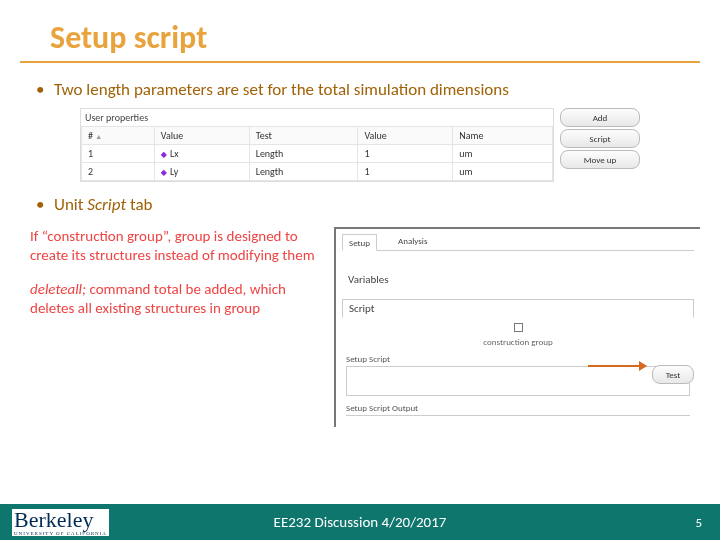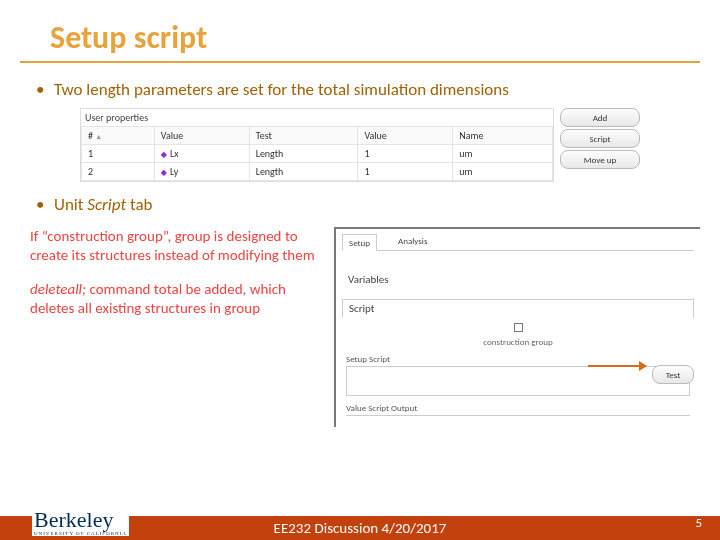--- a/index.html
+++ b/index.html
@@ -152,38 +152,38 @@
     top: 136px;
     width: 42px;
   }
   .outputlabel { font-size: 9px; color: #555; margin: 6px 10px 0 10px; }
   .outputbox { margin: 2px 10px 0 10px; height: 12px; border-top: 1px solid #ccc; }
   .footer {
     position: absolute;
     bottom: 0;
     left: 0;
     right: 0;
-    height: 24px;
-    background: #c2410c;
+    height: 36px;
+    background: #0f766e;
     color: #fff;
     display: flex;
     align-items: center;
     justify-content: center;
     font-size: 15px;
   }
   .pagenum {
     position: absolute;
     right: 18px;
     bottom: 10px;
     color: #fff;
     font-size: 13px;
   }
   .berkeley-logo {
     position: absolute;
-    left: 32px;
+    left: 12px;
     bottom: 4px;
     font-family: "Times New Roman", serif;
     font-size: 22px;
     color: #002b54;
     background: #fff;
     padding: 0 2px;
     line-height: 1;
     z-index: 5;
   }
   .berkeley-logo .sub {
@@ -261,21 +261,21 @@
     <div class="chkrow">
       <span class="chkbox"></span>
       <span>construction group</span>
     </div>
     <div class="smalllabel">Setup Script</div>
     <div class="scriptbox"></div>
 
     <div class="annot-arrow"></div>
     <div class="win-btn testbtn">Test</div>
 
-    <div class="outputlabel">Value Script Output</div>
+    <div class="outputlabel">Setup Script Output</div>
     <div class="outputbox"></div>
   </div>
 </div>
 
 <div class="berkeley-logo">
   <span>Berkeley</span>
   <span class="sub">UNIVERSITY OF CALIFORNIA</span>
 </div>
 
 <div class="footer">

